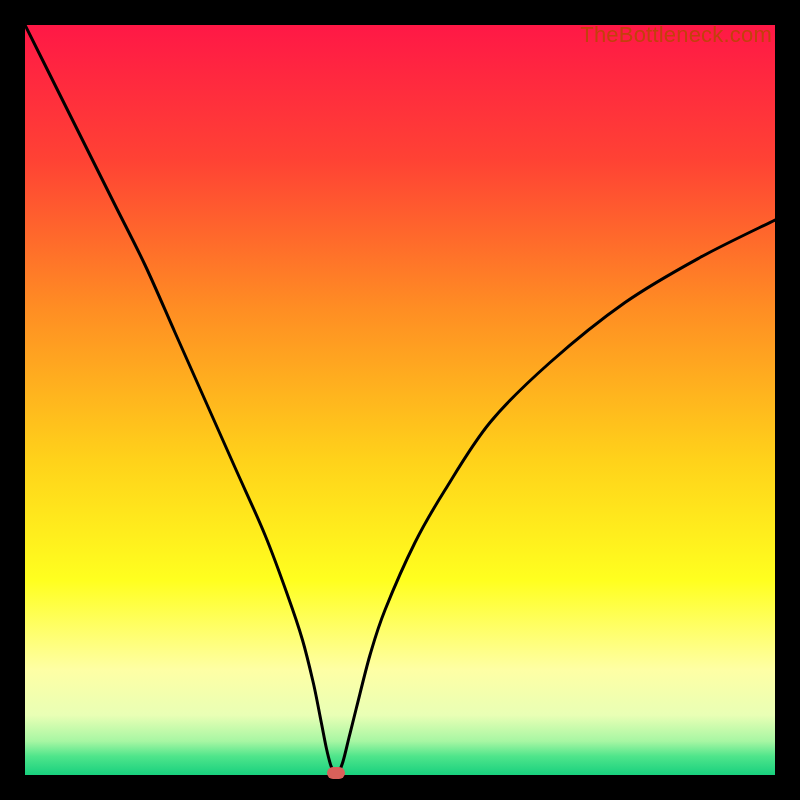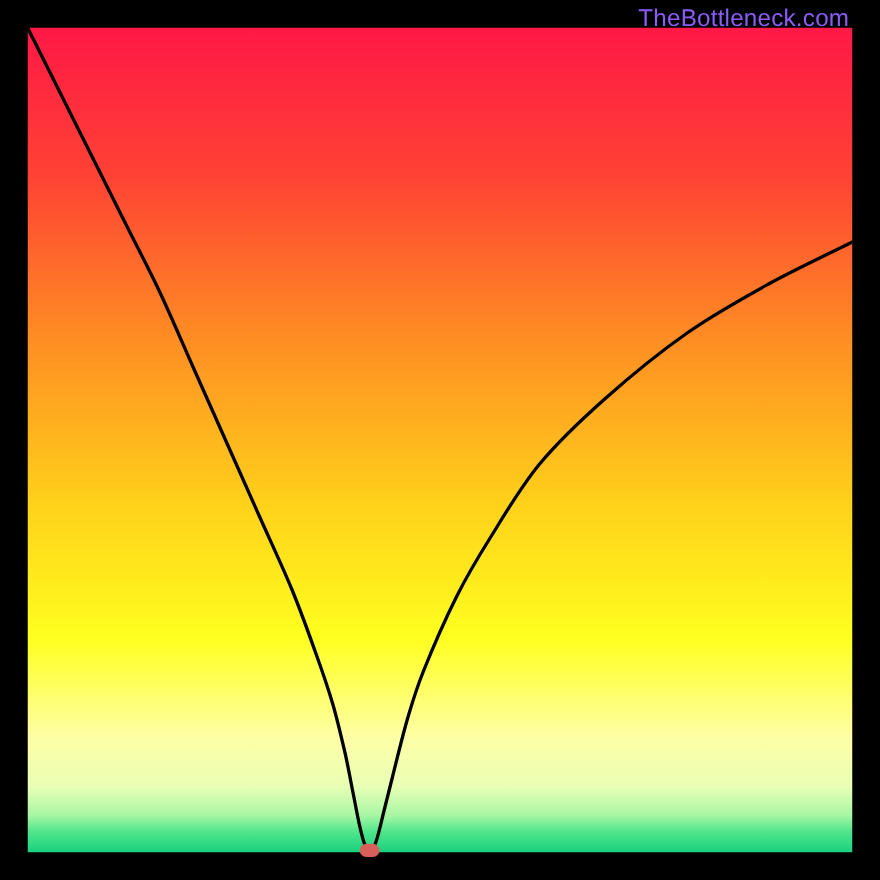--- a/index.html
+++ b/index.html
@@ -27,26 +27,26 @@
   }
   .curve {
     position: absolute;
     left: 0;
     top: 0;
     width: 750px;
     height: 750px;
   }
   .watermark {
     position: absolute;
-    top: 4px;
+    top: 22px;
     right: 28px;
     font-family: Arial, Helvetica, sans-serif;
     font-size: 22px;
     font-weight: 500;
-    color: #8b5cf6;
+    color: #c2410c;
     letter-spacing: 0.2px;
   }
   .marker {
     position: absolute;
     width: 18px;
     height: 12px;
     border-radius: 6px;
     background: #d9605a;
     transform: translate(-50%, -50%);
   }

